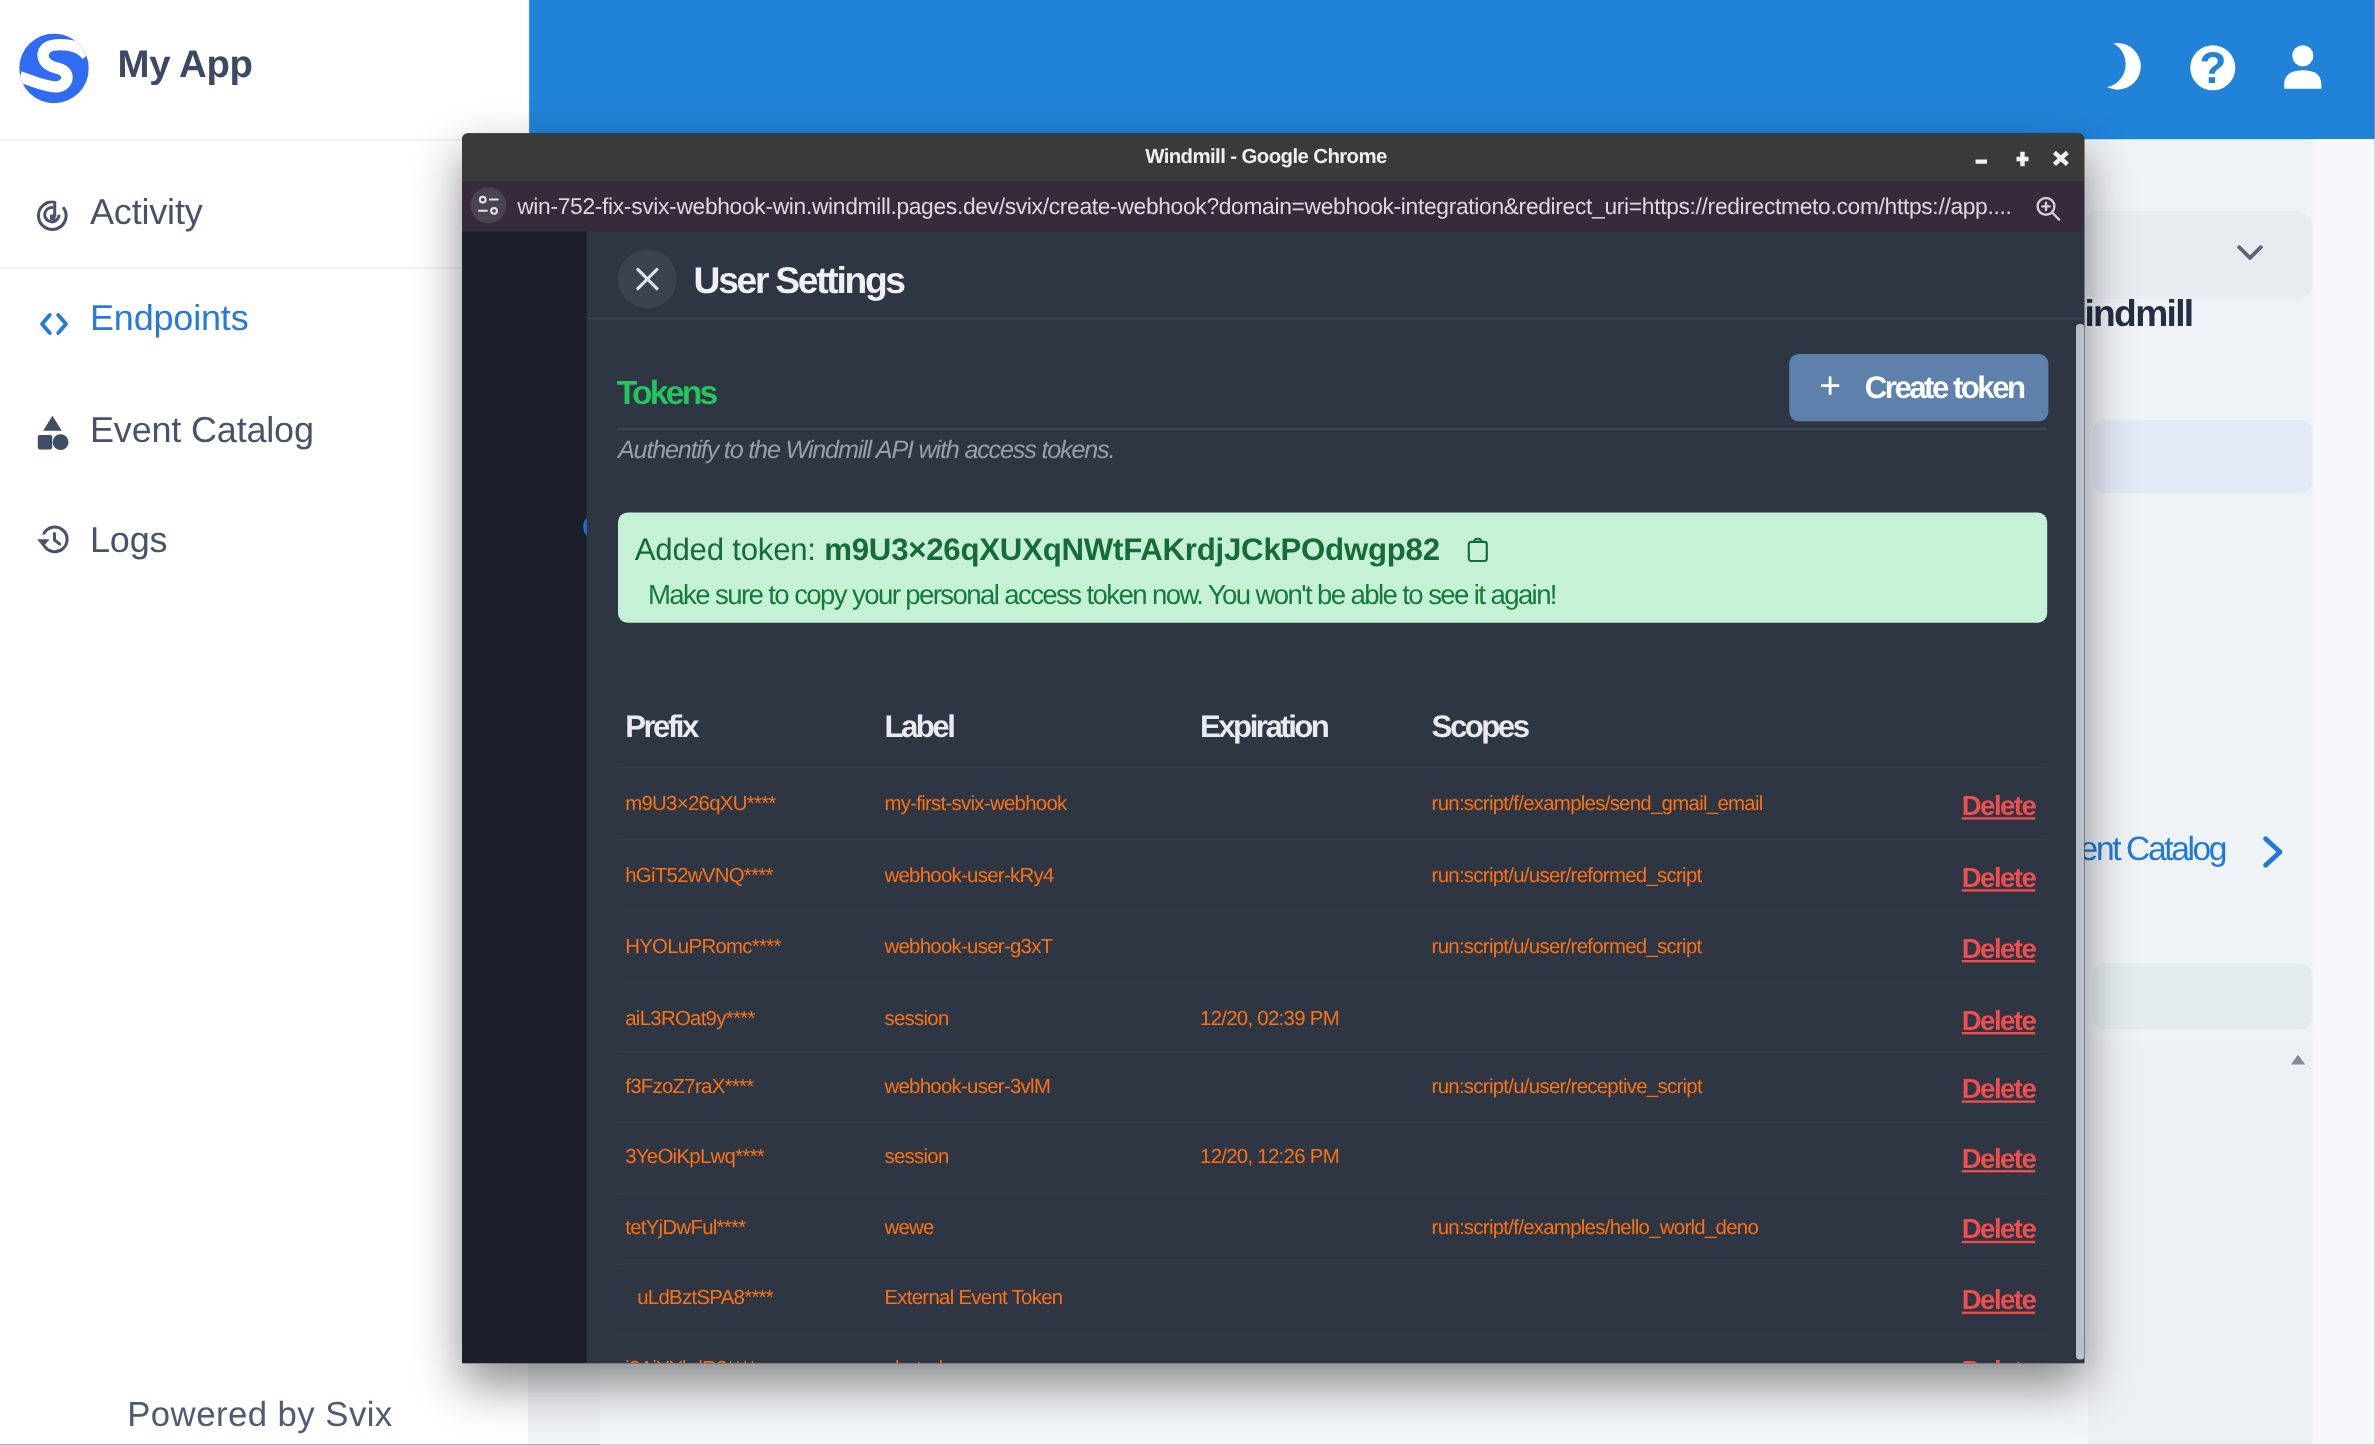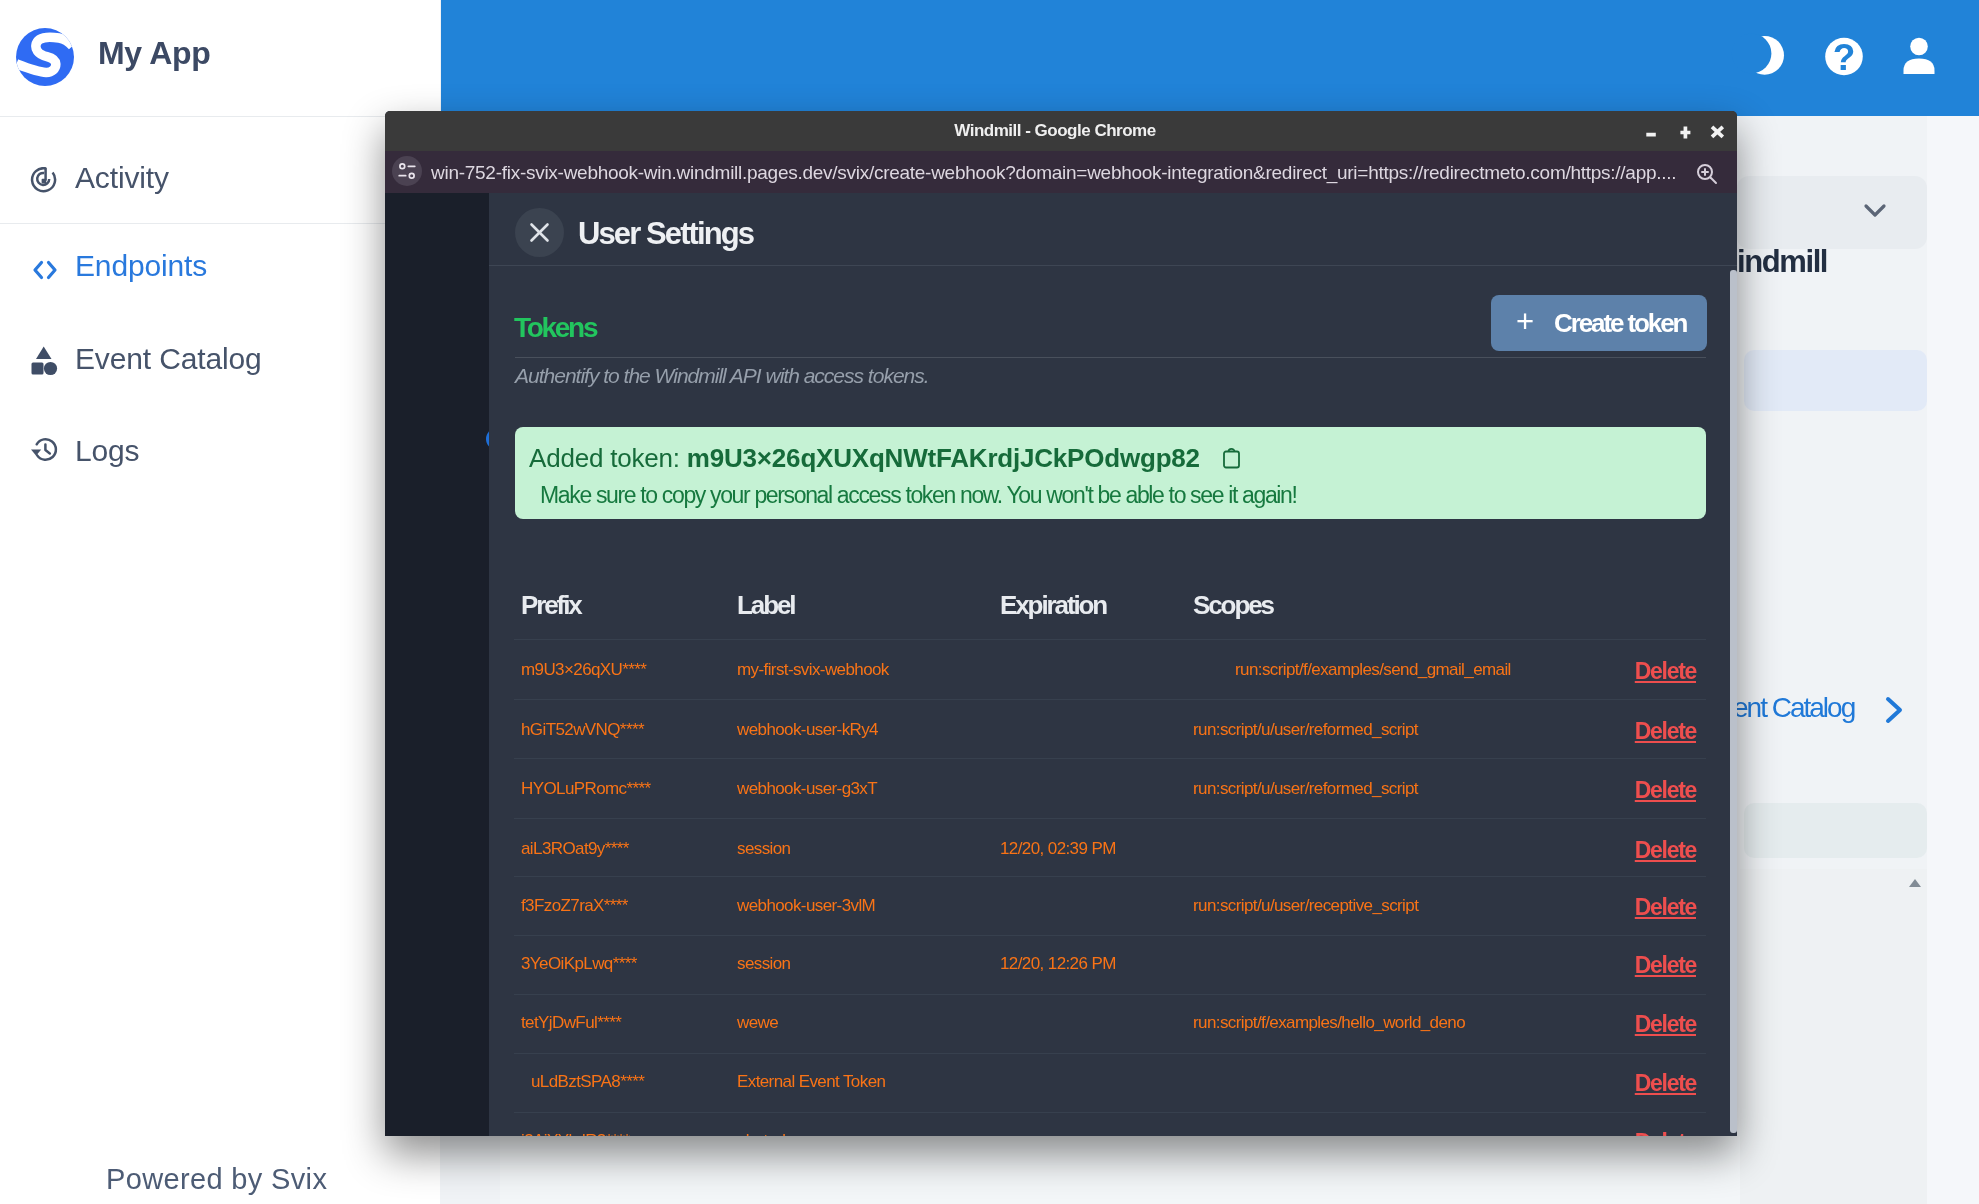--- a/index.html
+++ b/index.html
@@ -202,21 +202,21 @@
         <div class="abs rowdiv" style="top:506px;"></div>
         <div class="abs rowdiv" style="top:565px;"></div>
         <div class="abs rowdiv" style="top:625px;"></div>
         <div class="abs rowdiv" style="top:683px;"></div>
         <div class="abs rowdiv" style="top:742px;"></div>
         <div class="abs rowdiv" style="top:801px;"></div>
         <div class="abs rowdiv" style="top:860px;"></div>
         <div class="abs rowdiv" style="top:919px;"></div>
         <div class="abs td" style="left:32px; top:462px; line-height:30px;">m9U3×26qXU****</div>
         <div class="abs td" style="left:248px; top:462px; line-height:30px;">my-first-svix-webhook</div>
-        <div class="abs td" style="left:704px; top:462px; line-height:30px;margin-left:42px;">run:script/f/examples/send_gmail_email</div>
+        <div class="abs td" style="left:704px; top:462px; line-height:30px;">run:script/f/examples/send_gmail_email</div>
         <div class="abs del" style="right:41px; top:463px; line-height:30px;">Delete</div>
         <div class="abs td" style="left:32px; top:522px; line-height:30px;">hGiT52wVNQ****</div>
         <div class="abs td" style="left:248px; top:522px; line-height:30px;">webhook-user-kRy4</div>
         <div class="abs td" style="left:704px; top:522px; line-height:30px;">run:script/u/user/reformed_script</div>
         <div class="abs del" style="right:41px; top:523px; line-height:30px;">Delete</div>
         <div class="abs td" style="left:32px; top:581px; line-height:30px;">HYOLuPRomc****</div>
         <div class="abs td" style="left:248px; top:581px; line-height:30px;">webhook-user-g3xT</div>
         <div class="abs td" style="left:704px; top:581px; line-height:30px;">run:script/u/user/reformed_script</div>
         <div class="abs del" style="right:41px; top:582px; line-height:30px;">Delete</div>
         <div class="abs td" style="left:32px; top:641px; line-height:30px;">aiL3ROat9y****</div>

